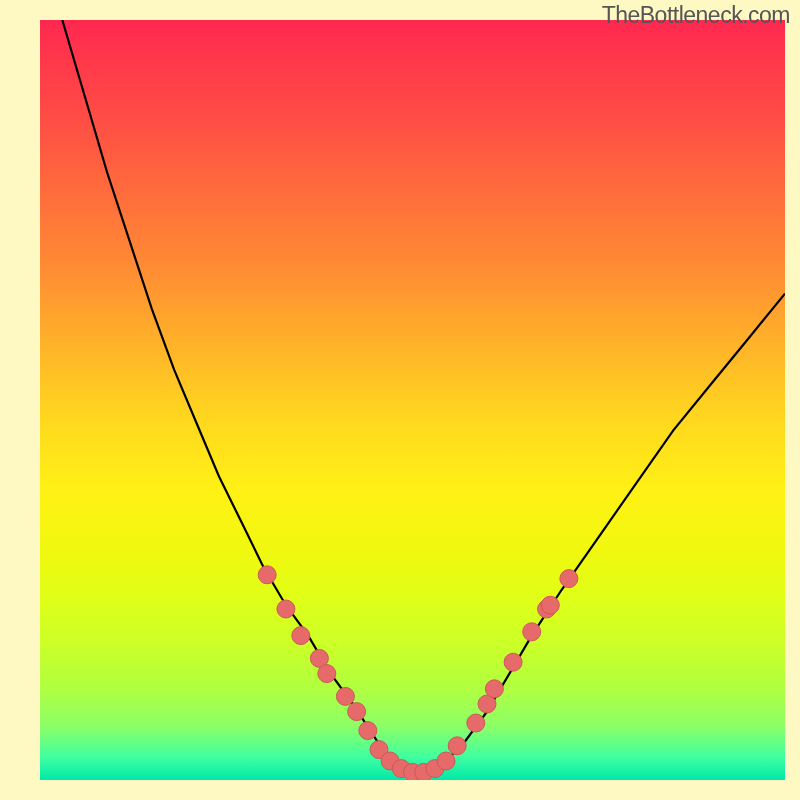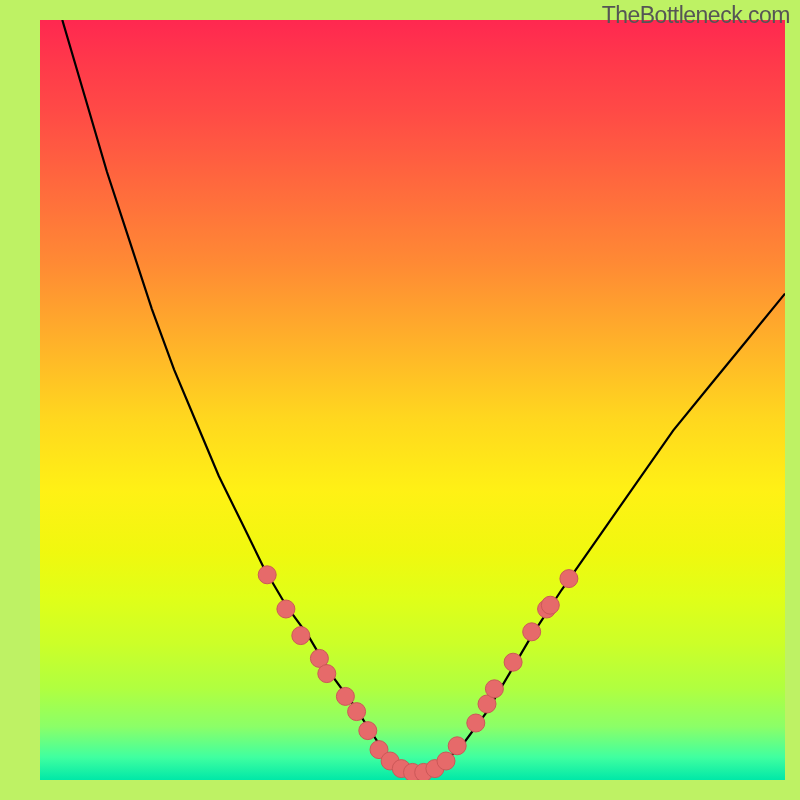--- a/index.html
+++ b/index.html
@@ -8,21 +8,21 @@
     width: 800px;
     height: 800px;
     overflow: hidden;
     background: #000;
     font-family: Arial, Helvetica, sans-serif;
   }
   .stage {
     position: relative;
     width: 800px;
     height: 800px;
-    background: #bef264;
+    background: #fef9c3;
   }
   .plot-area {
     position: absolute;
     left: 40px;
     top: 20px;
     width: 745px;
     height: 760px;
     background: linear-gradient(
       to bottom,
       #ff2850 0%,

